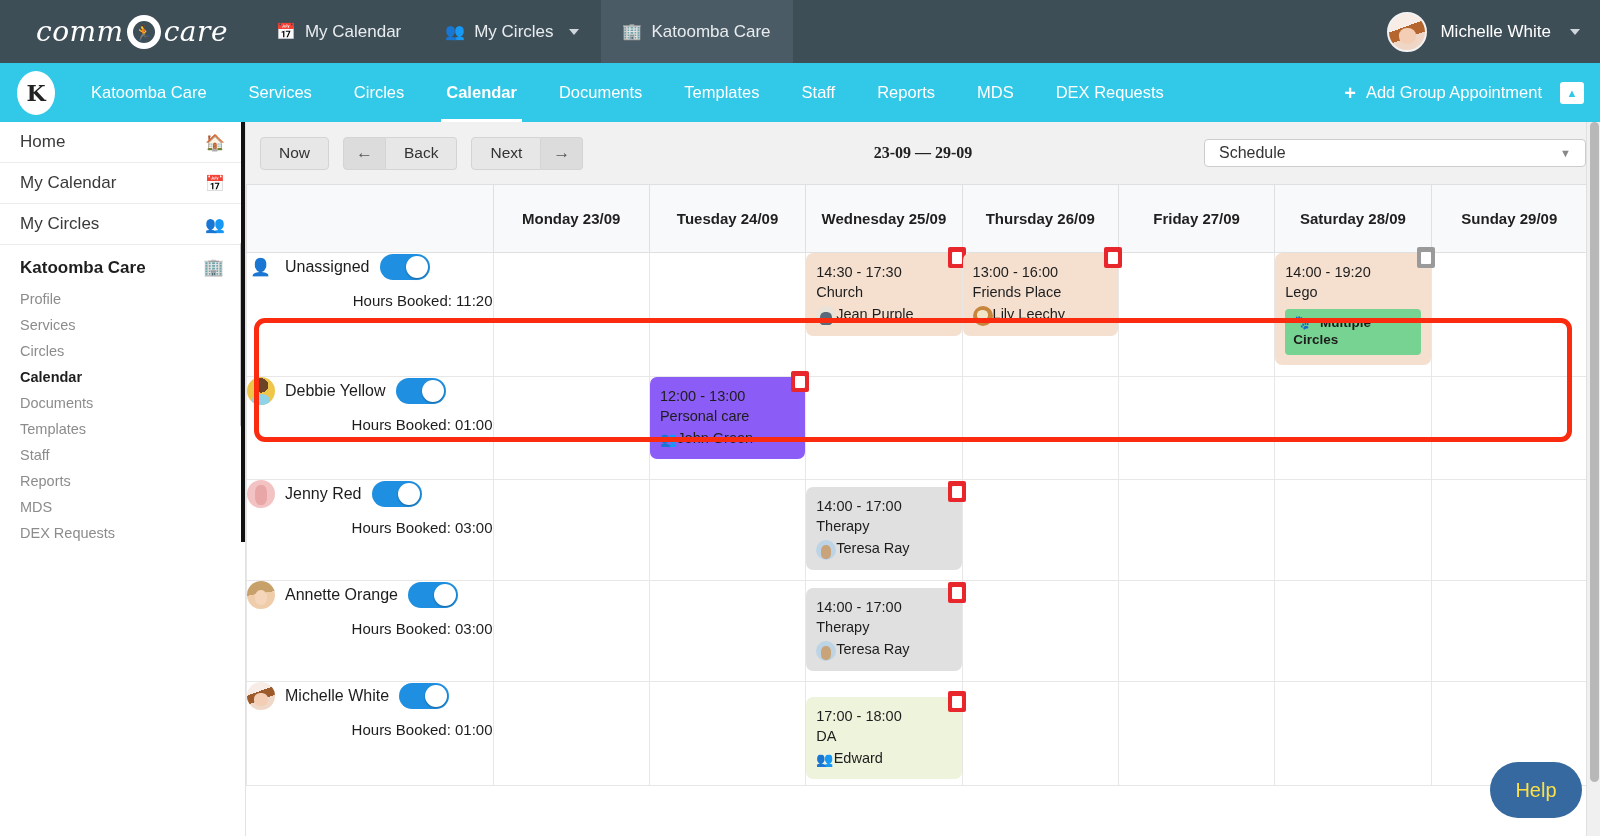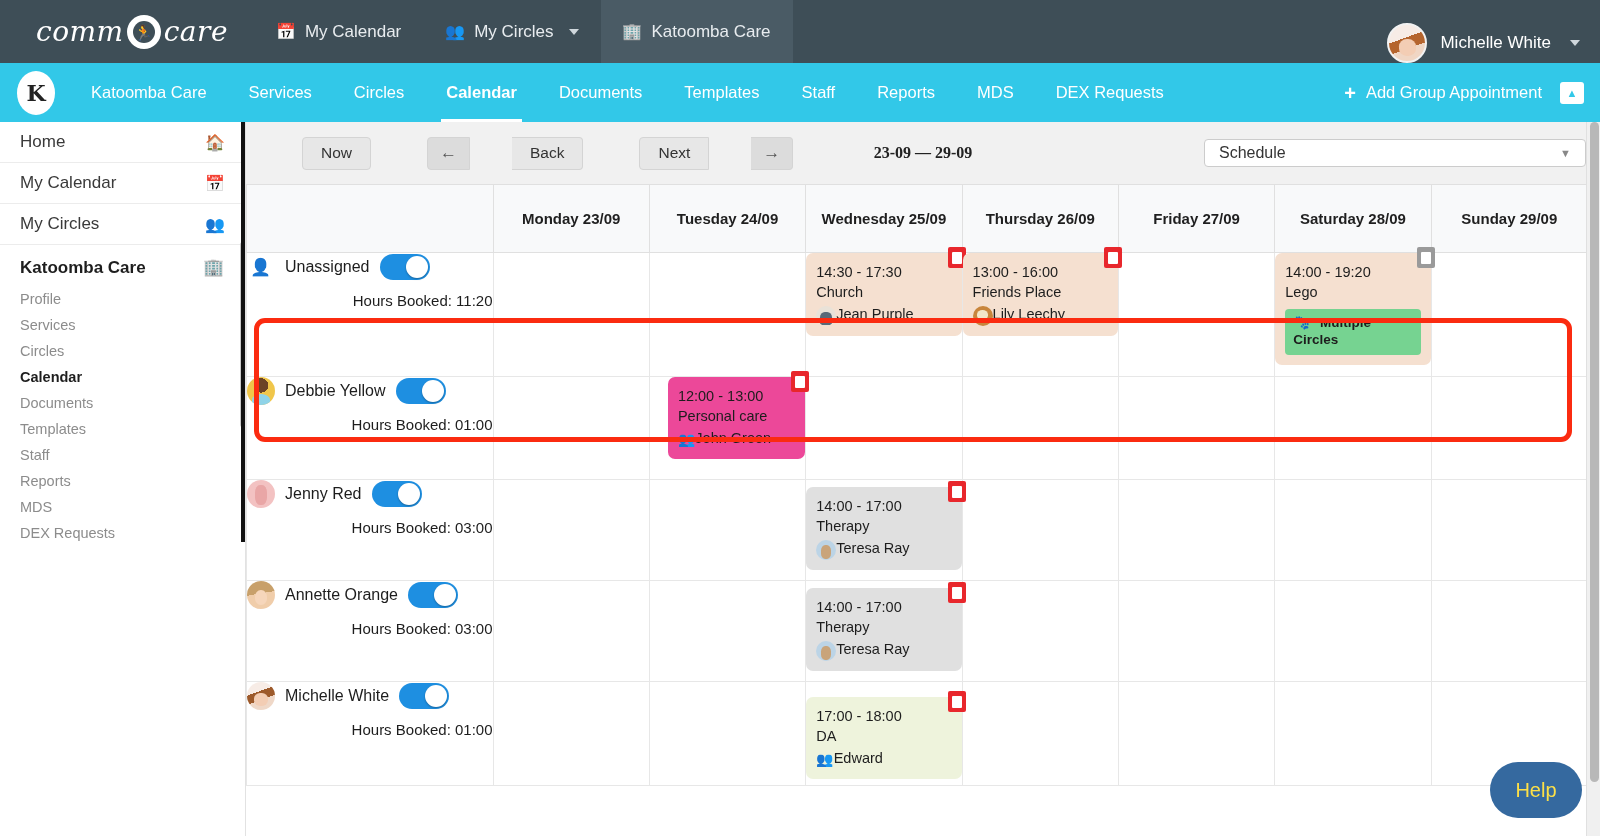--- a/index.html
+++ b/index.html
@@ -7,21 +7,21 @@
     width: 1600px; height: 836px;
     font-family: "Liberation Sans", sans-serif;
     overflow: hidden;
     background: #ffffff;
   }
   #app { position: relative; width: 1600px; height: 836px; }
 
   
   .topbar {
     position: absolute; top: 0; left: 0; width: 1600px; height: 63px;
-    background: #3e4e57; display: flex; align-items: flex-end;
+    background: #3e4e57; display: flex; align-items: center;
   }
   .brand {
     display: flex; align-items: center; padding: 0 26px 0 36px;
     height: 63px;
   }
   .brand-text {
     font-family: "DejaVu Serif", serif;
     font-style: italic; font-size: 28px; color: #fff; letter-spacing: .5px;
   }
   .brand-logo {
@@ -138,21 +138,20 @@
   .toolbar {
     height: 62px; display: flex; align-items: center; padding: 0 14px;
     background: #f1f1f1; position: relative;
   }
   .btn-group { display: flex; }
   .btn {
     background: #e7e7e7; border: 1px solid #d4d4d4; color: #333;
     font-size: 15.5px; padding: 0 18px; height: 33px;
     display: flex; align-items: center; cursor: pointer;
     font-family: "Liberation Sans", sans-serif;
-    margin-left: 42px;
   }
   .btn.solo { border-radius: 4px; margin-right: 14px; }
   .btn.grp-l { border-radius: 4px 0 0 4px; }
   .btn.grp-r { border-radius: 0 4px 4px 0; border-left: none; }
   .btn.arrow { padding: 0 12px; background: #dcdcdc; color:#555; font-size: 17px; }
   .btn.arrow.left { border-radius: 4px 0 0 4px; }
   .btn.arrow.right { border-radius: 0 4px 4px 0; border-left:none; }
   .group2 { display:flex; margin-left: 14px; }
   .range-label {
     position: absolute; left: 0; right: 0; text-align: center;
@@ -210,21 +209,21 @@
     border-radius: 50%; background: #fff; box-shadow: 0 1px 2px rgba(0,0,0,.3);
   }
 
   
   .day-cell { padding: 8px 6px; }
   .event {
     border-radius: 7px; padding: 9px 10px 10px 10px; position: relative;
     font-size: 14.5px; color: #1d1d1d; line-height: 1.38; margin-bottom: 6px;
   }
   .ev-peach { background: #f5e0d0; }
-  .ev-blue  { background: #ec4899; margin-left: 18px; }
+  .ev-blue  { background: #8b5cf6; }
   .ev-gray  { background: #e0e0e0; margin-top: 7px; }
   .ev-lime  { background: #eef3dc; margin-top: 15px; }
   .ev-time { white-space: nowrap; }
   .ev-title { }
   .ev-person { display: flex; align-items: flex-start; margin-top: 2px; }
   .ev-person .pav {
     width: 20px; height: 20px; border-radius: 50%; flex: none; margin-top: 2px;
     position: relative; overflow: hidden;
   }
   .pav-jean { background:#e9e2d8; }

